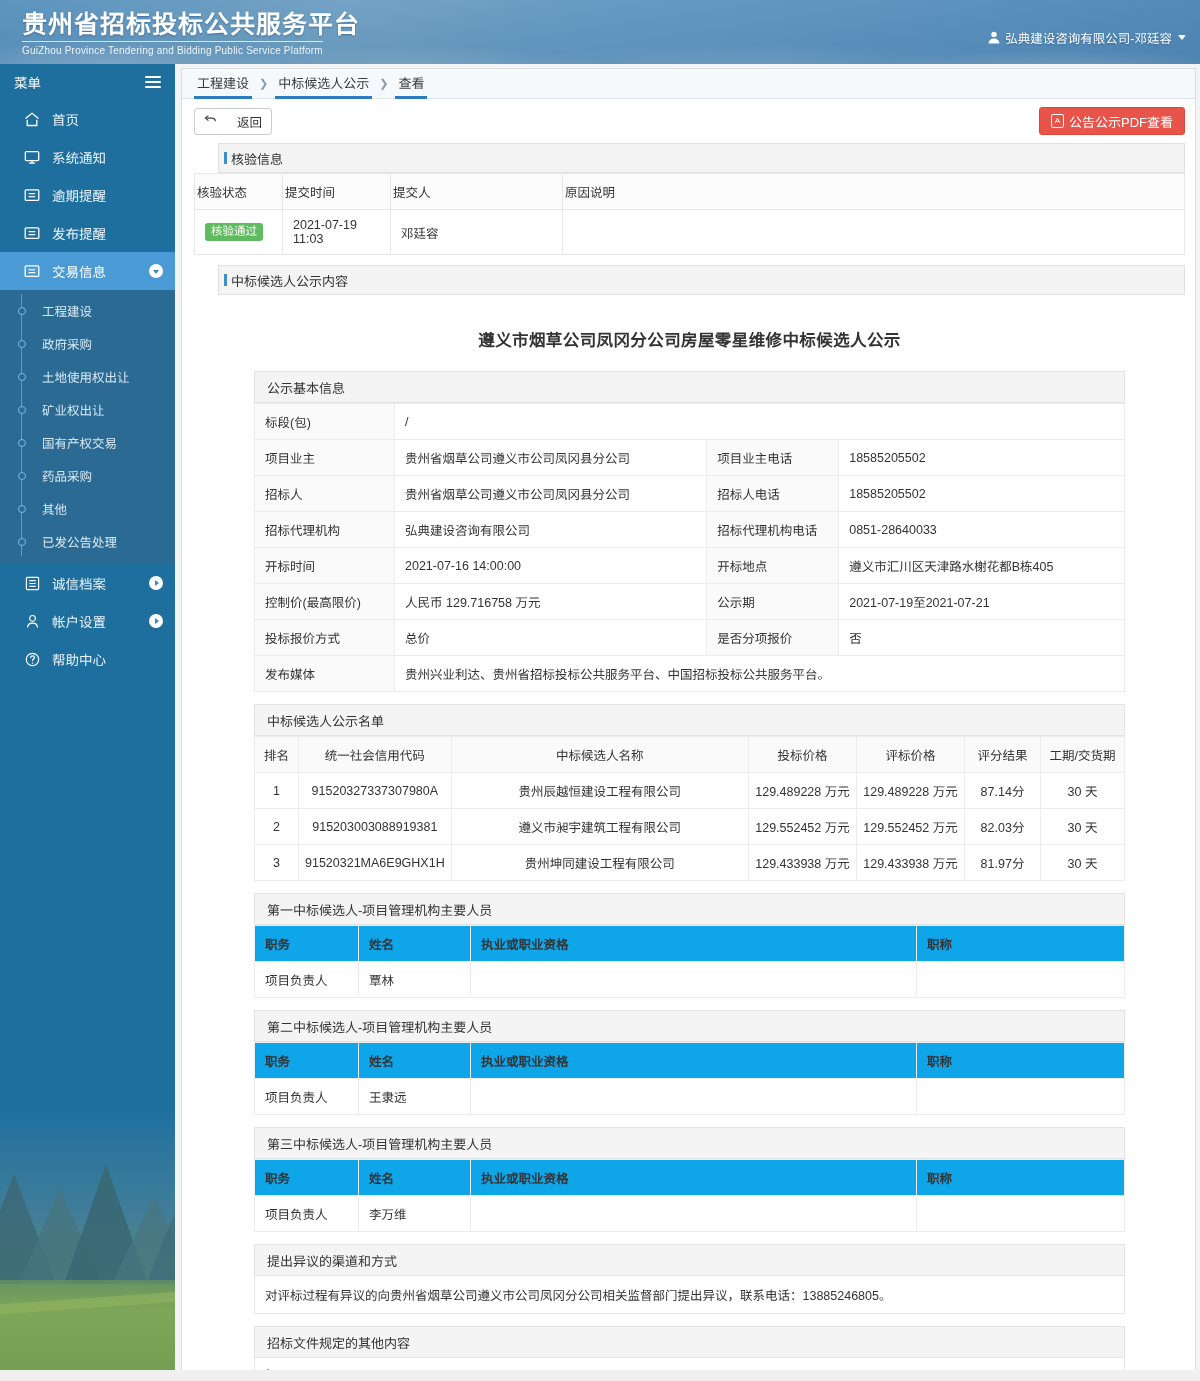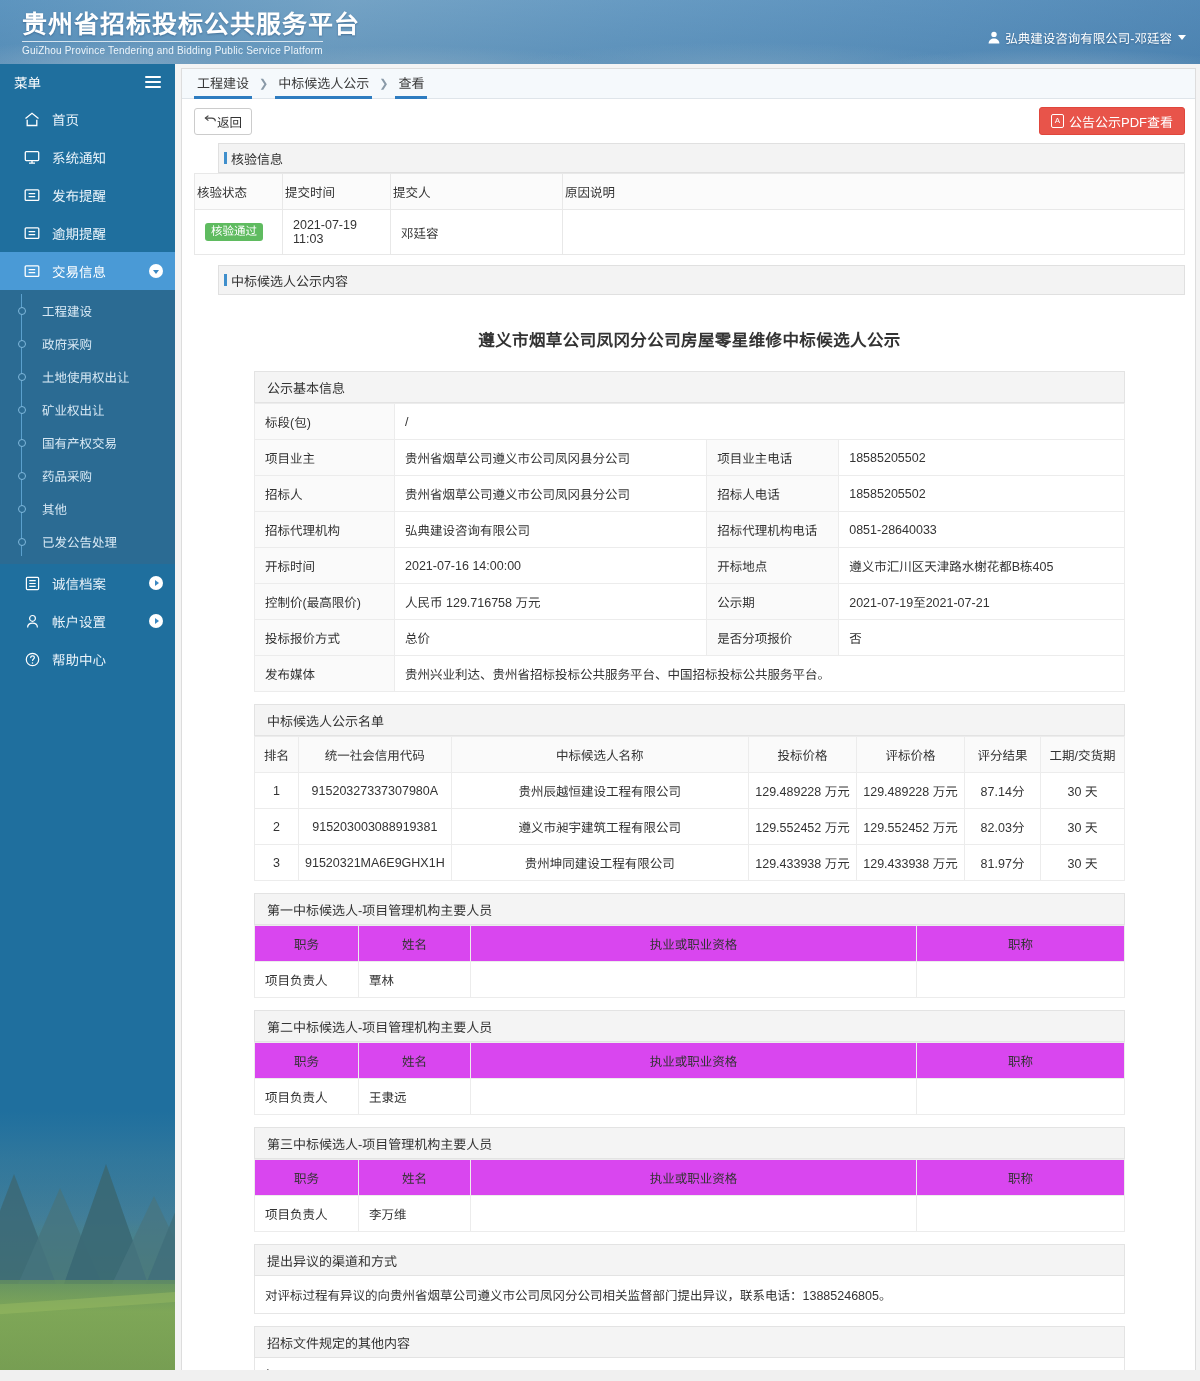--- a/index.html
+++ b/index.html
@@ -233,21 +233,21 @@
   }
   .crumb-sep { color: #8a9aa8; font-size: 11px; }
 
   .tool-bar {
     height: 44px;
     display: flex; align-items: center; justify-content: space-between;
     padding: 0 10px 0 12px;
     background: #ffffff;
   }
   .btn-back {
-    display: inline-flex; align-items: center; gap: 0;
+    display: inline-flex; align-items: center; gap: 20px;
     height: 27px; padding: 0 9px;
     background: #ffffff;
     border: 1px solid #cccccc;
     border-radius: 3px;
     font-size: 12.5px; color: #333;
     cursor: pointer;
   }
   .btn-pdf {
     display: inline-flex; align-items: center; gap: 5px;
     height: 28px; padding: 0 11px;
@@ -367,27 +367,27 @@
     font-size: 12.5px;
     color: #333;
     padding: 8px 6px;
     border: 1px solid #ececec;
     text-align: center;
     background: #ffffff;
   }
 
   .ppl-tbl { border: 1px solid #e6e6e6; border-top: none; }
   .ppl-tbl th {
-    background: #d946ef;
-    font-weight: normal;
+    background: #0ea5e9;
+    font-weight: bold;
     font-size: 12.5px;
     color: #333;
     padding: 8px 10px;
     border: 1px solid #ececec;
-    text-align: center;
+    text-align: left;
   }
   .ppl-tbl td {
     font-size: 12.5px;
     color: #333;
     padding: 8px 10px;
     border: 1px solid #ececec;
     background: #ffffff;
     text-align: left;
   }
 
@@ -464,31 +464,31 @@
         <span>系统通知</span>
       </div>
 
       <div class="menu-item">
         <span class="m-ico">
           <svg width="16" height="14" viewBox="0 0 16 14" fill="none" stroke="#ffffff" stroke-width="1.3">
               <rect x="1.2" y="1.8" width="13.6" height="10.6" rx="1"></rect>
               <path d="M4.6 5.6h6.6M4.6 8.6h6.6"></path>
             </svg>
         </span>
-        <span>发布提醒</span>
+        <span>逾期提醒</span>
       </div>
 
       <div class="menu-item">
         <span class="m-ico">
           <svg width="16" height="14" viewBox="0 0 16 14" fill="none" stroke="#ffffff" stroke-width="1.3">
               <rect x="1.2" y="1.8" width="13.6" height="10.6" rx="1"></rect>
               <path d="M4.6 5.6h6.6M4.6 8.6h6.6"></path>
             </svg>
         </span>
-        <span>逾期提醒</span>
+        <span>发布提醒</span>
       </div>
 
       <div class="menu-item active">
         <span class="m-ico">
           <svg width="16" height="14" viewBox="0 0 16 14" fill="none" stroke="#ffffff" stroke-width="1.3">
               <rect x="1.2" y="1.8" width="13.6" height="10.6" rx="1"></rect>
               <path d="M4.6 5.6h6.6M4.6 8.6h6.6"></path>
             </svg>
         </span>
         <span>交易信息</span>

